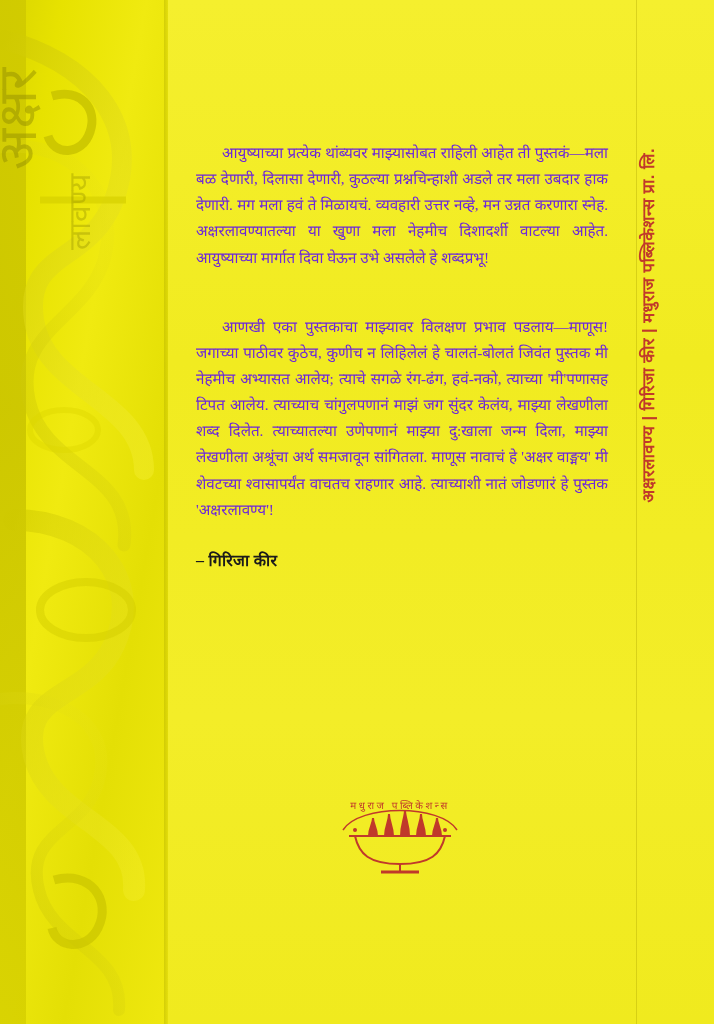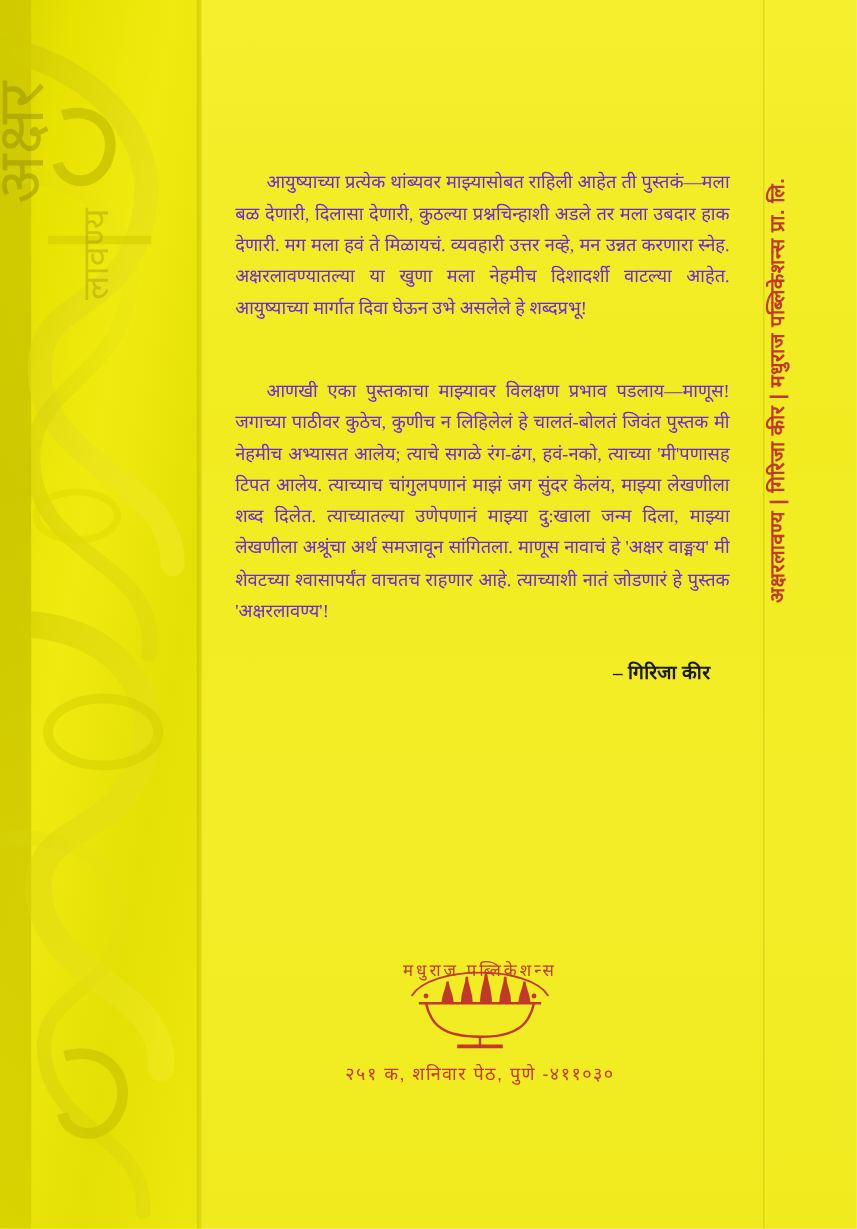--- a/index.html
+++ b/index.html
@@ -105,21 +105,21 @@
     text-justify: inter-word;
     margin: 0 0 26px 0;
     text-indent: 26px;
     font-family: "Liberation Serif", serif;
   }
   .para.second {
     margin-top: 43px;
   }
   .signature {
     margin-top: 14px;
-    text-align: right;
+    text-align: left;
     font-size: 16px;
     font-weight: bold;
     color: #1b1b1b;
     padding-right: 16px;
     letter-spacing: .3px;
   }
 
   
   .publisher {
     position: absolute;
@@ -134,21 +134,21 @@
     align-items: flex-end;
     justify-content: center;
   }
   .logo-arc {
     position: absolute;
     width: 460px;
     text-align: center;
     top: 798px;
     left: 170px;
     color: #c0392b;
-    font-size: 14px;
+    font-size: 10px;
     letter-spacing: 2.5px;
     font-family: "Liberation Sans", sans-serif;
   }
   .pub-name {
     margin-top: 6px;
     color: #c0392b;
     font-size: 28px;
     font-weight: bold;
     letter-spacing: .5px;
     font-family: "Liberation Sans", sans-serif;
@@ -225,15 +225,14 @@
           <path d="M44 40 C44 32 48 28 48 22 C48 28 52 32 52 40" fill="#c0392b"></path>
           <path d="M60 40 C60 30 64 26 64 18 C64 26 68 30 68 40" fill="#c0392b"></path>
           <path d="M76 40 C76 28 80 22 80 14 C80 22 84 28 84 40" fill="#c0392b"></path>
           <path d="M92 40 C92 30 96 26 96 18 C96 26 100 30 100 40" fill="#c0392b"></path>
           <path d="M108 40 C108 32 112 28 112 22 C112 28 116 32 116 40" fill="#c0392b"></path>
           <circle cx="30" cy="34" r="2" fill="#c0392b" stroke="none"></circle>
           <circle cx="120" cy="34" r="2" fill="#c0392b" stroke="none"></circle>
         </g>
       </svg>
     </div>
-    <div class="pub-addr">२५१ क, शनिवार पेठ, पुणे -४११०३०</div>
   </div>
 </div>
 
 </body></html>

